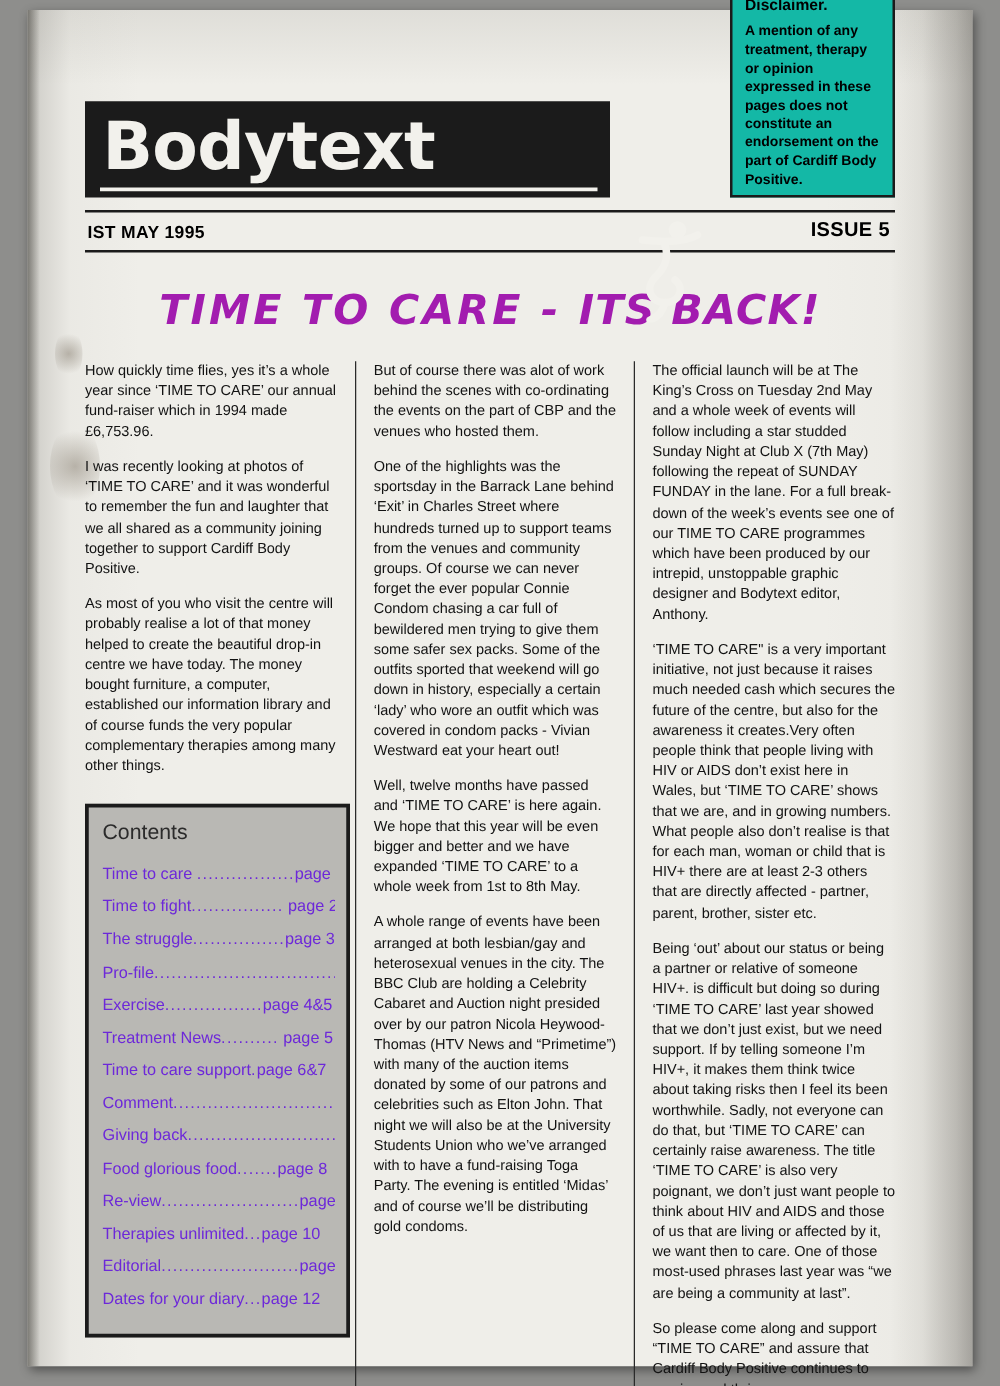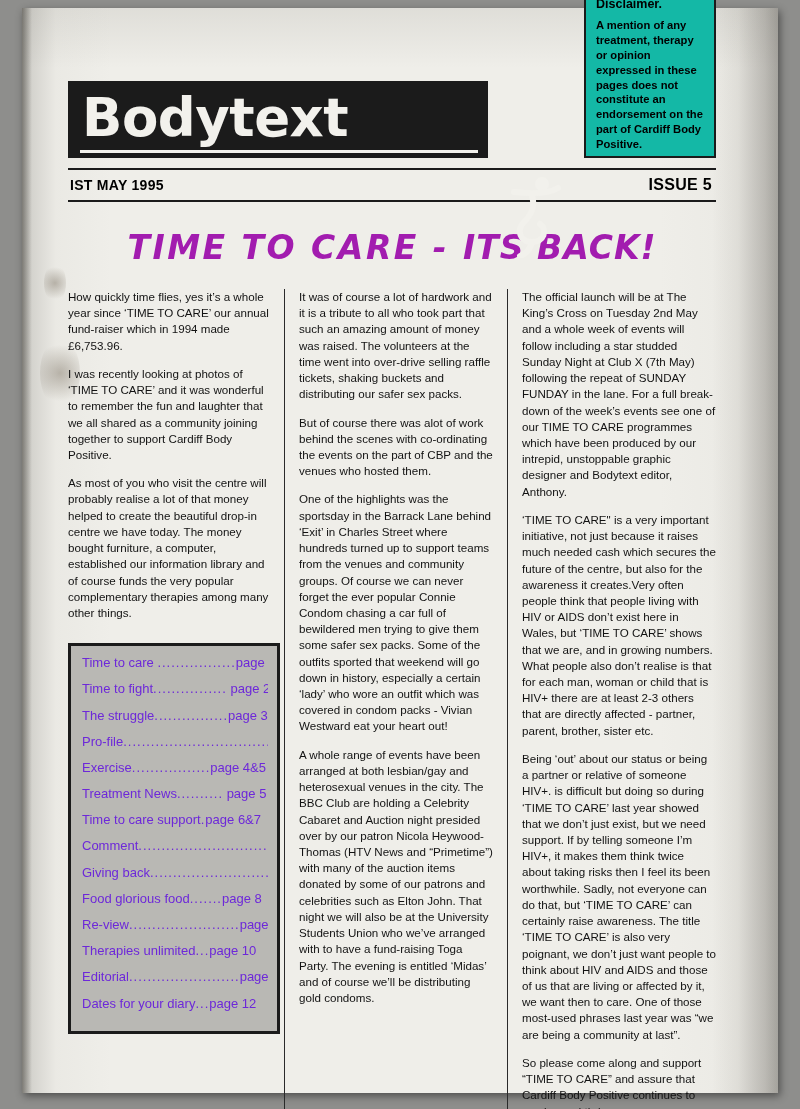--- a/index.html
+++ b/index.html
@@ -237,43 +237,44 @@
       <div class="headline"><span>TIME TO CARE - </span><span class="tail">ITS BACK!</span></div>
 
       <div class="cols">
 
         <div class="col col-1">
           <p>How quickly time flies, yes it’s  a whole year since ‘TIME TO CARE’ our annual fund-raiser which in 1994 made £6,753.96.</p>
           <p>I was recently looking at photos of ‘TIME TO CARE’ and it was wonderful to remember the fun and laughter that we all  shared as a community joining together to support Cardiff Body Positive.</p>
           <p>As  most of you who visit the centre will probably realise a lot of that money helped to create the beautiful drop-in centre we have today.  The money bought furniture, a computer, established our information library and of course funds the very popular complementary therapies among many other things.</p>
 
           <div class="contents-box">
+            <div class="contents-head">Contents</div>
             <div class="toc-list">
               <div class="toc-item"><span>Time to care </span><span class="toc-dots">.................</span><span>page 1</span></div>
               <div class="toc-item"><span>Time to fight</span><span class="toc-dots">................</span><span> page 2</span></div>
               <div class="toc-item"><span>The struggle</span><span class="toc-dots">................</span><span>page 3</span></div>
               <div class="toc-item"><span>Pro-file</span><span class="toc-dots">.....................................</span><span></span></div>
               <div class="toc-item"><span>Exercise</span><span class="toc-dots">.................</span><span>page 4&amp;5</span></div>
               <div class="toc-item"><span>Treatment News</span><span class="toc-dots">..........</span><span> page 5</span></div>
               <div class="toc-item"><span>Time to care support</span><span class="toc-dots">.</span><span>page 6&amp;7</span></div>
               <div class="toc-item"><span>Comment</span><span class="toc-dots">...................................</span><span></span></div>
               <div class="toc-item"><span>Giving back</span><span class="toc-dots">...............................</span><span></span></div>
               <div class="toc-item"><span>Food glorious food</span><span class="toc-dots">.......</span><span>page 8</span></div>
               <div class="toc-item"><span>Re-view</span><span class="toc-dots">........................</span><span>page 9</span></div>
               <div class="toc-item"><span>Therapies unlimited</span><span class="toc-dots">...</span><span>page 10</span></div>
               <div class="toc-item"><span>Editorial</span><span class="toc-dots">........................</span><span>page 11</span></div>
               <div class="toc-item"><span>Dates for your diary</span><span class="toc-dots">...</span><span>page 12</span></div>
             </div>
           </div>
         </div>
 
         <div class="col col-2">
-          <p>It was of course a lot of hardwork and it is a tribute to all who took part that such an amazing amount of money was raised.  The volunteers at the time went into over-drive selling raffle tickets, shaking buckets and distributing our safer sex packs.</p>
           <p>But of course there was alot of work behind the scenes with co-ordinating the events on the part of CBP and the venues who hosted them.</p>
           <p>One of the highlights was the sportsday in the Barrack Lane behind ‘Exit’ in Charles Street where hundreds turned up to support teams from the venues and community groups.  Of course we can never forget the ever popular Connie Condom chasing a car full of bewildered men trying to give them some safer sex packs.  Some of the outfits sported that weekend will go down in history, especially a certain ‘lady’ who wore an outfit which was covered in condom packs - Vivian Westward eat your heart out!</p>
+          <p>Well, twelve months have passed and ‘TIME TO CARE’ is here again.  We hope that this year will be even bigger and better and we have expanded ‘TIME TO CARE’ to a whole week from 1st to 8th May.</p>
           <p>A whole range of events have been arranged at both lesbian/gay and heterosexual venues in the city.  The BBC Club are holding a Celebrity Cabaret and Auction night presided over by our patron Nicola Heywood-Thomas (HTV News and “Primetime”) with many of the auction items donated by some of our patrons and celebrities such as Elton John.  That night we will also be at the University Students Union who we’ve arranged with to have a fund-raising Toga Party.  The evening is entitled ‘Midas’ and of course we’ll be distributing gold condoms.</p>
         </div>
 
         <div class="col col-3">
           <p>The official launch will be at The King’s Cross on Tuesday 2nd May and a whole week of events will follow including a star studded Sunday Night at Club X (7th May) following the repeat of SUNDAY FUNDAY in the lane.  For a full break-down of the week’s events see one of our TIME TO CARE programmes which have been produced by our intrepid, unstoppable graphic designer and Bodytext editor, Anthony.</p>
           <p>‘TIME TO CARE" is  a very important initiative, not just  because it raises much needed cash which secures the future of the centre, but also for the awareness it creates.Very often people think that people living with HIV or AIDS don’t exist here in Wales, but ‘TIME TO CARE’ shows that we are, and in growing numbers. What people also don’t realise is that for each man, woman or child that is HIV+ there are at least 2-3 others that are directly affected - partner, parent, brother, sister etc.</p>
           <p>Being ‘out’ about our status or being a partner or relative of someone HIV+.  is difficult but doing so during ‘TIME TO CARE’ last year showed that we don’t just exist, but we need support.  If by telling someone I’m HIV+, it makes them think twice about taking  risks then I feel its been worthwhile.  Sadly, not everyone can do that, but ‘TIME TO CARE’ can certainly raise awareness. The title ‘TIME TO CARE’ is also very poignant, we don’t just want people to think about HIV and AIDS and those of us that  are living or affected by it, we want then to care.   One of those most-used phrases last year was “we are being a community at last”.</p>
           <p>So please come along and support “TIME TO CARE” and assure that Cardiff Body Positive continues to survive and thrive.</p>
         </div>
 

